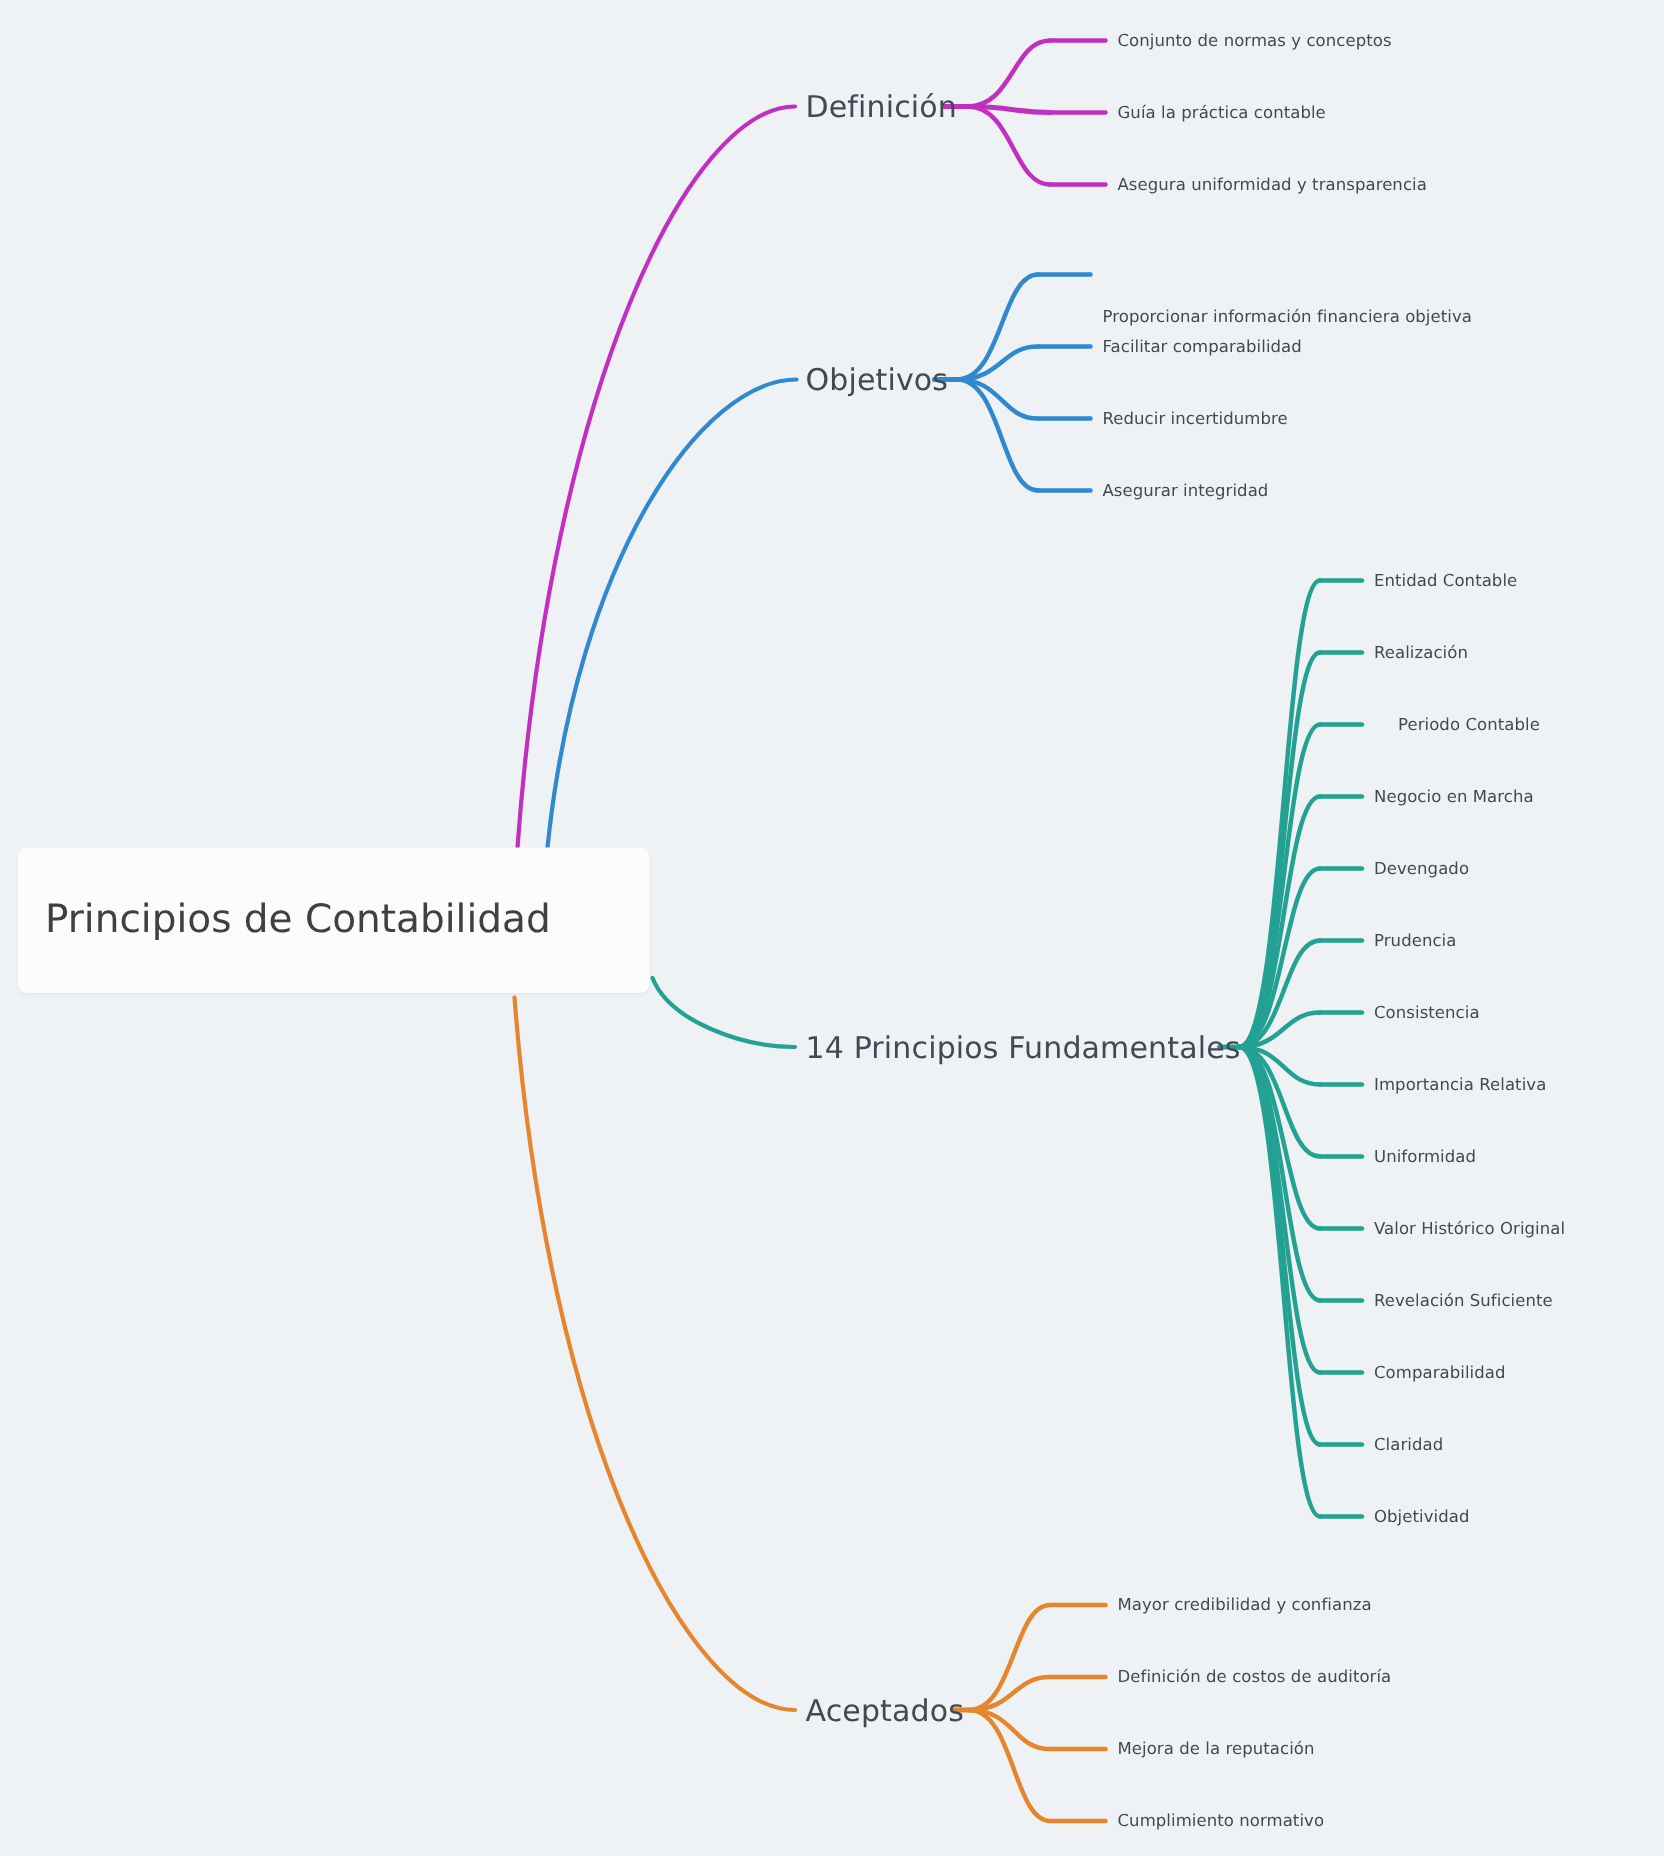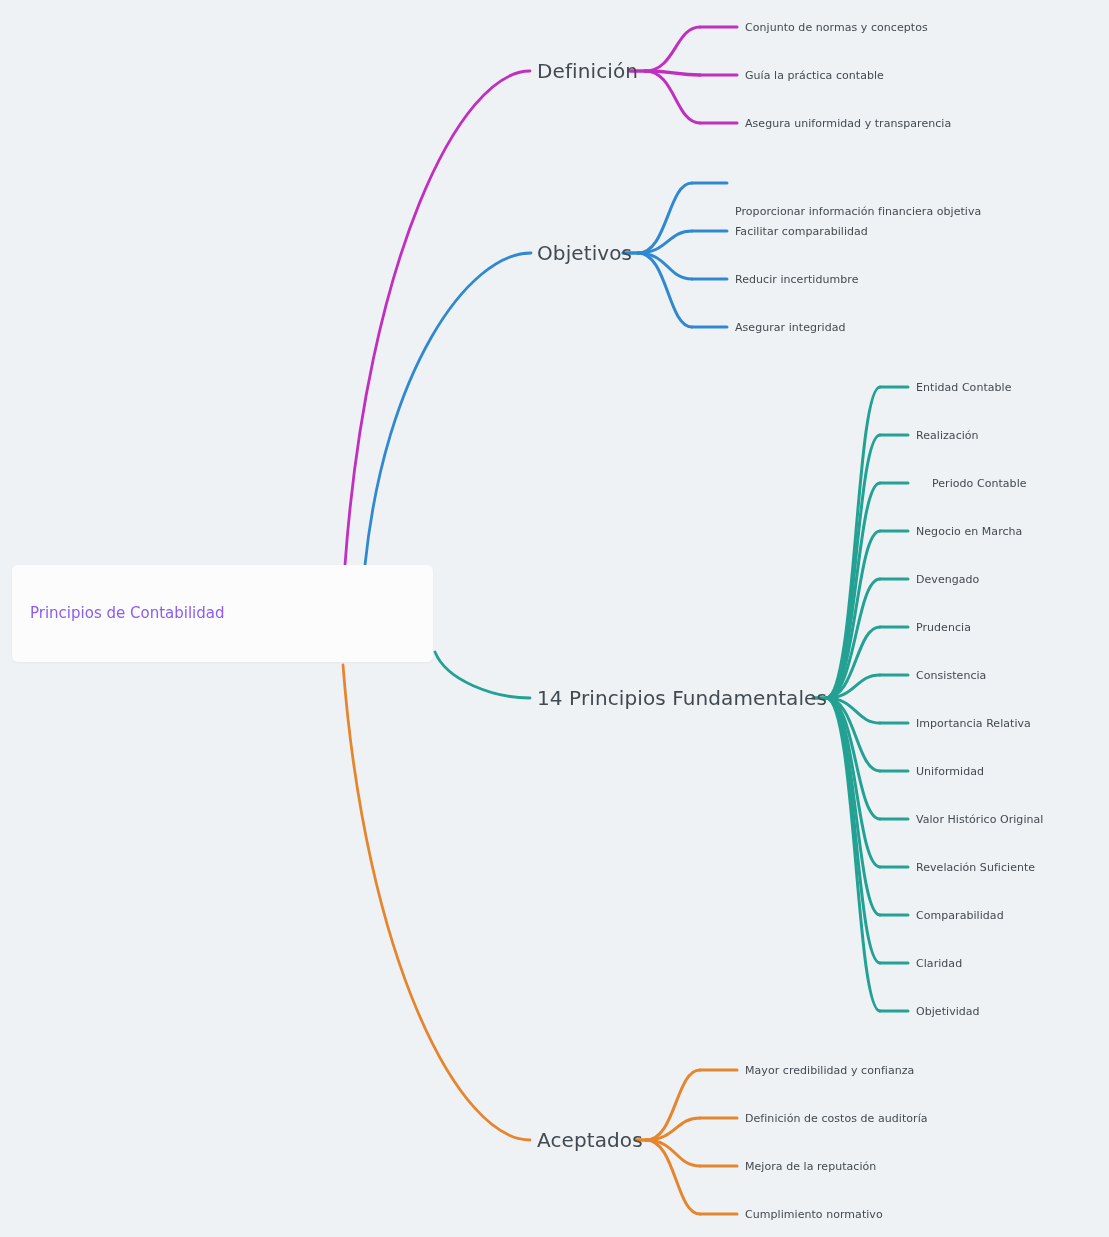--- a/index.html
+++ b/index.html
@@ -54,22 +54,22 @@
     background: #fcfcfc;
     border-radius: 6px;
     box-sizing: border-box;
     display: flex;
     flex-direction: column;
     justify-content: center;
     padding: 0 18px;
     box-shadow: 0 1px 2px rgba(40,50,60,0.05);
   }
   .root-line {
-    font-size: 15px;
-    color: #8b5cf6;
+    font-size: 26px;
+    color: #404040;
     line-height: 1.55;
     white-space: nowrap;
   }
 </style>
 </head>
 <body>
 
 <div id="mindmap">
 
   <svg class="edges" id="edges-layer" viewBox="0 0 1109 1237" preserveAspectRatio="none" aria-hidden="true">

